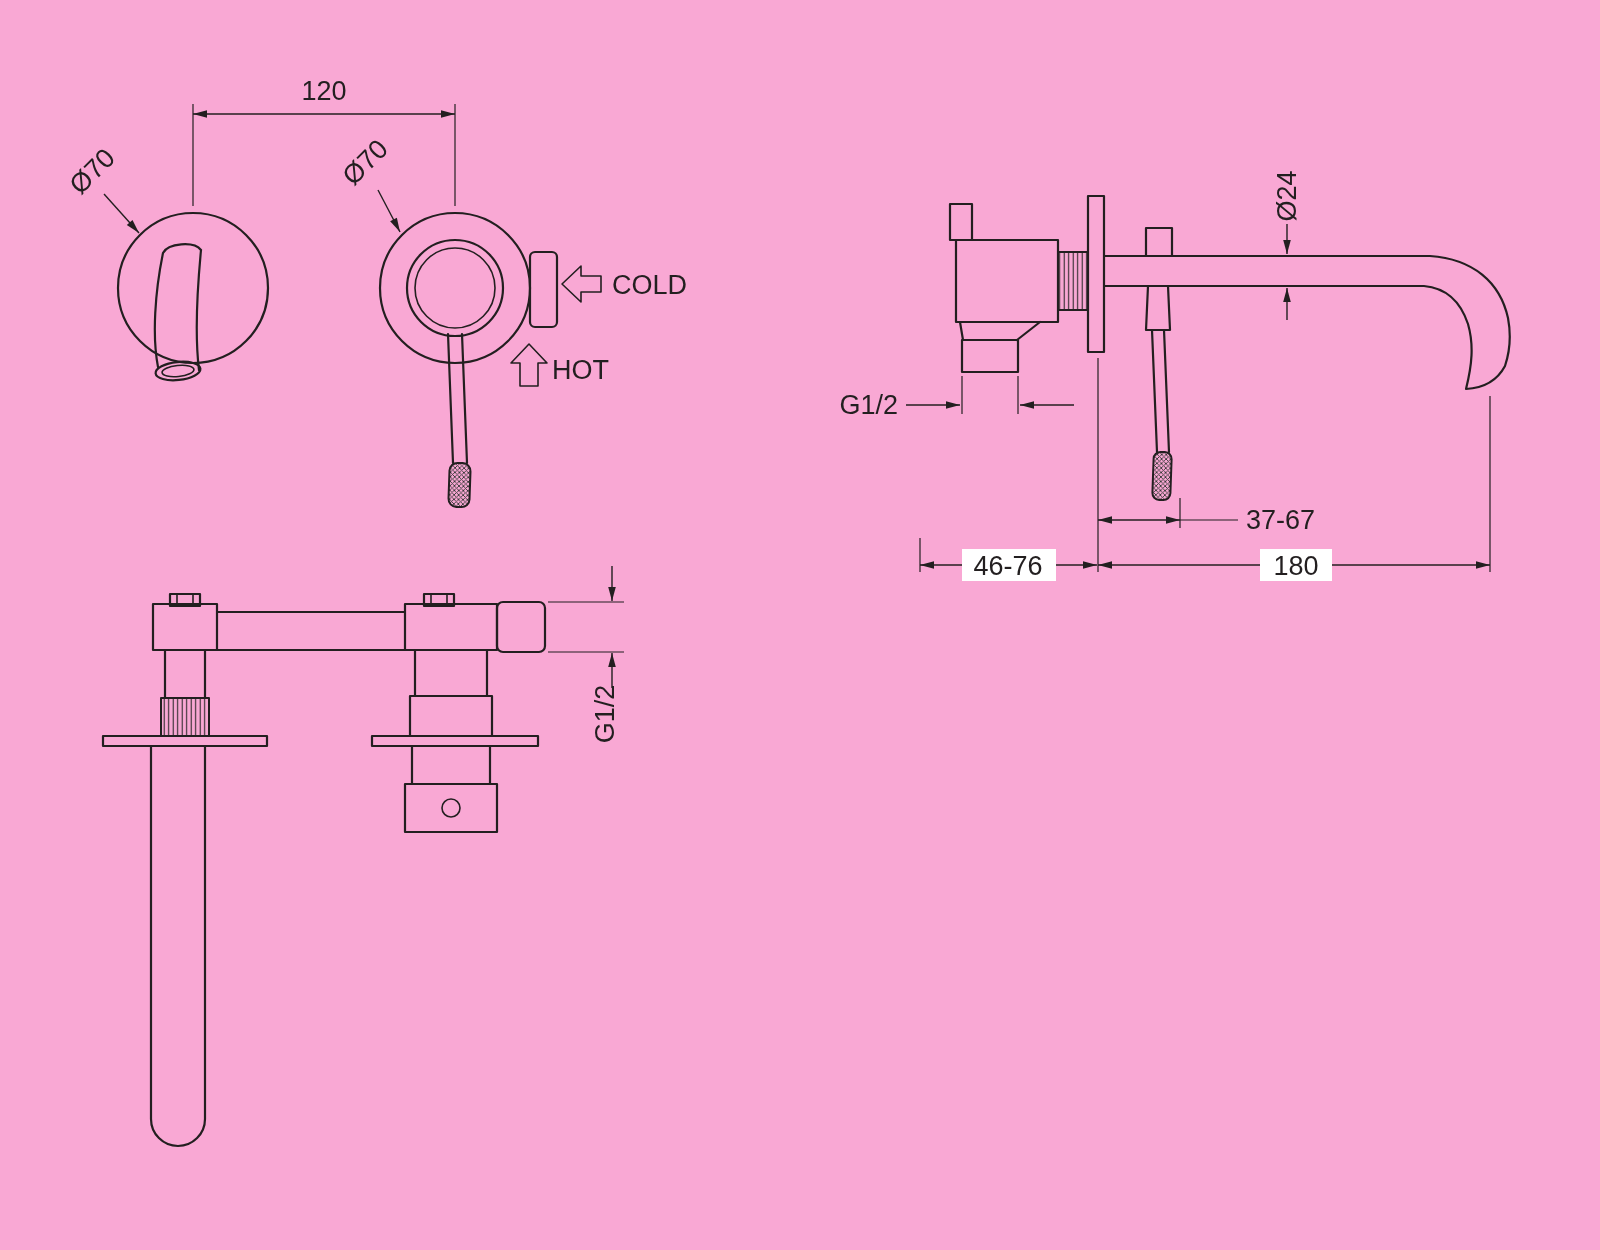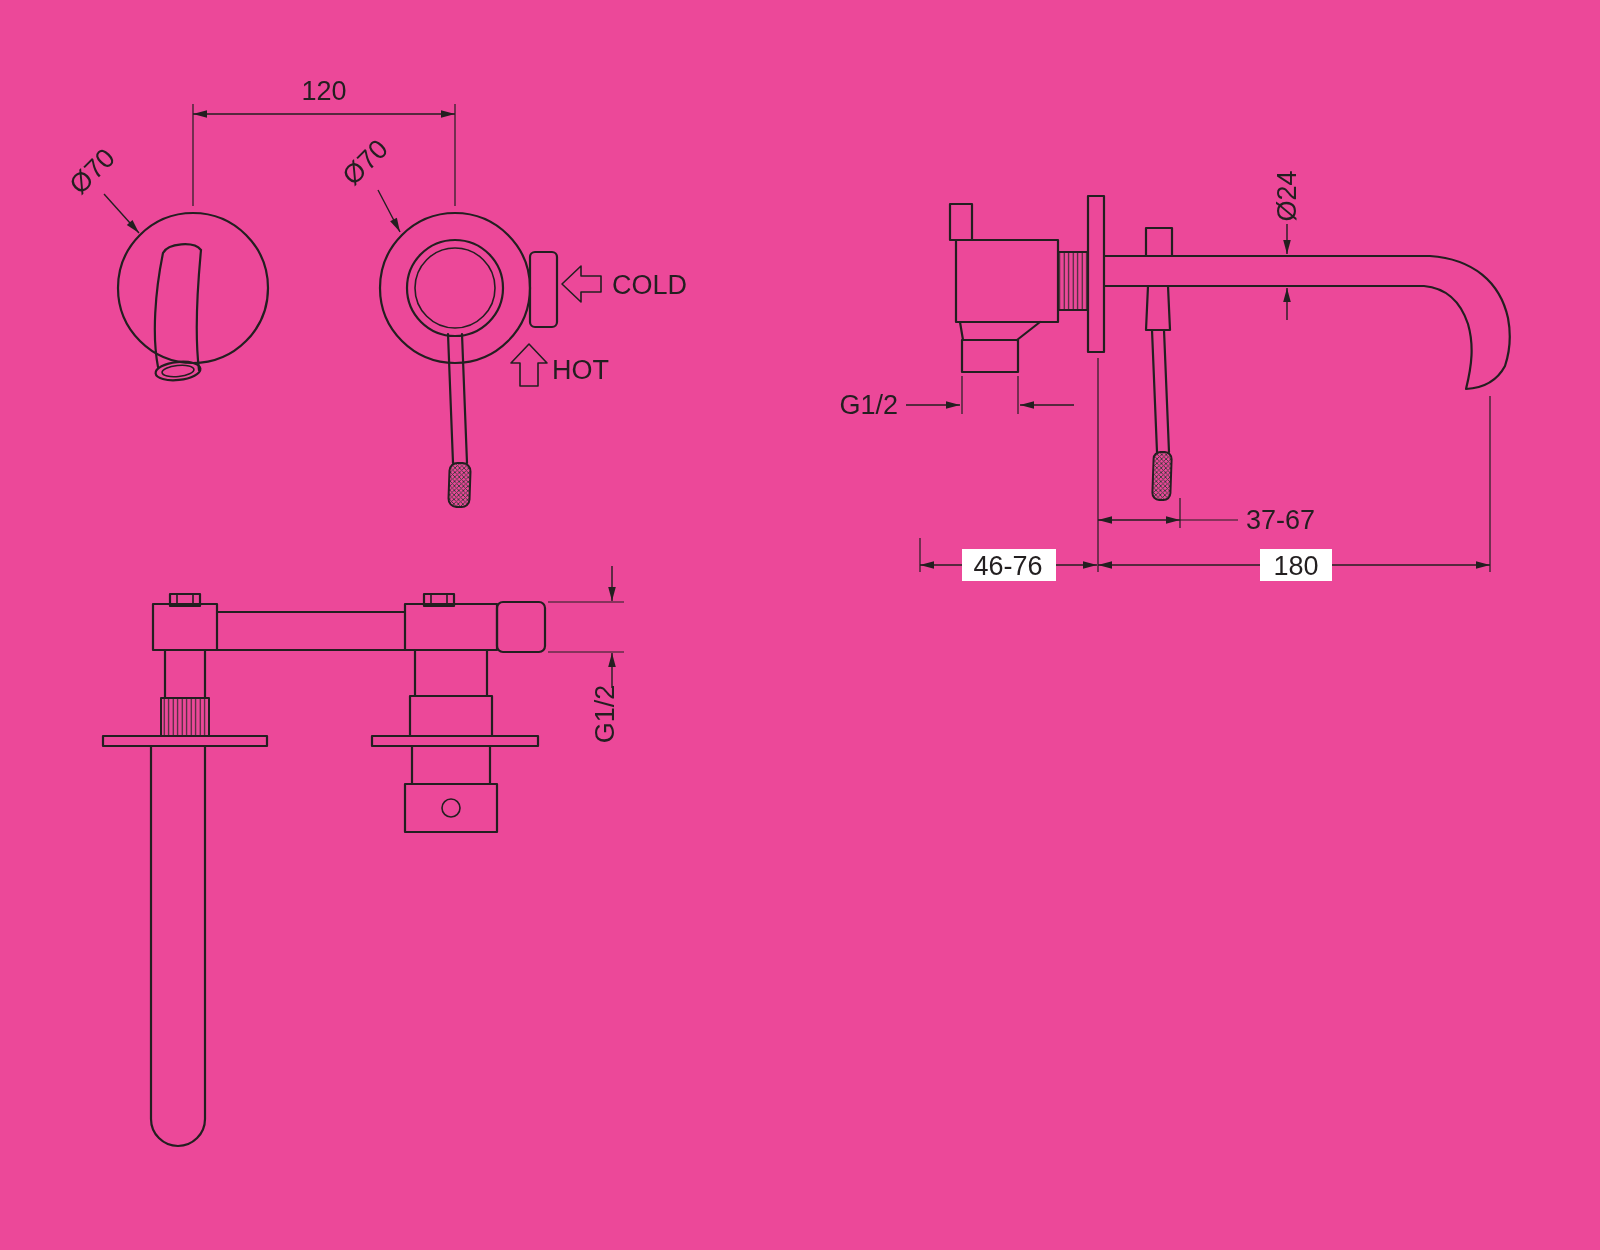--- a/index.html
+++ b/index.html
@@ -1,16 +1,16 @@
 <!DOCTYPE html>
 <html><head>
 <meta charset="utf-8">
 <style>
   html,body{margin:0;padding:0;background:#ffffff;}
-  .canvas{width:1600px;height:1250px;background:#ec4899;position:relative;overflow:hidden;}
+  .canvas{width:1600px;height:1250px;background:#f9a8d4;position:relative;overflow:hidden;}
   svg{display:block;}
   .obj{fill:none;stroke:#231f20;stroke-width:2.2;stroke-linecap:round;stroke-linejoin:round;}
   .obj-thin{fill:none;stroke:#231f20;stroke-width:1.6;stroke-linecap:round;stroke-linejoin:round;}
   .tex{stroke:#231f20;stroke-width:2;stroke-linejoin:round;}
   .dim{fill:none;stroke:#231f20;stroke-width:1.4;}
   .ext{fill:none;stroke:#231f20;stroke-width:1.2;}
   .lbl{font-family:"Liberation Sans", sans-serif;font-size:27px;fill:#231f20;}
   .mask{fill:#ffffff;stroke:none;}
 </style>
 </head>

